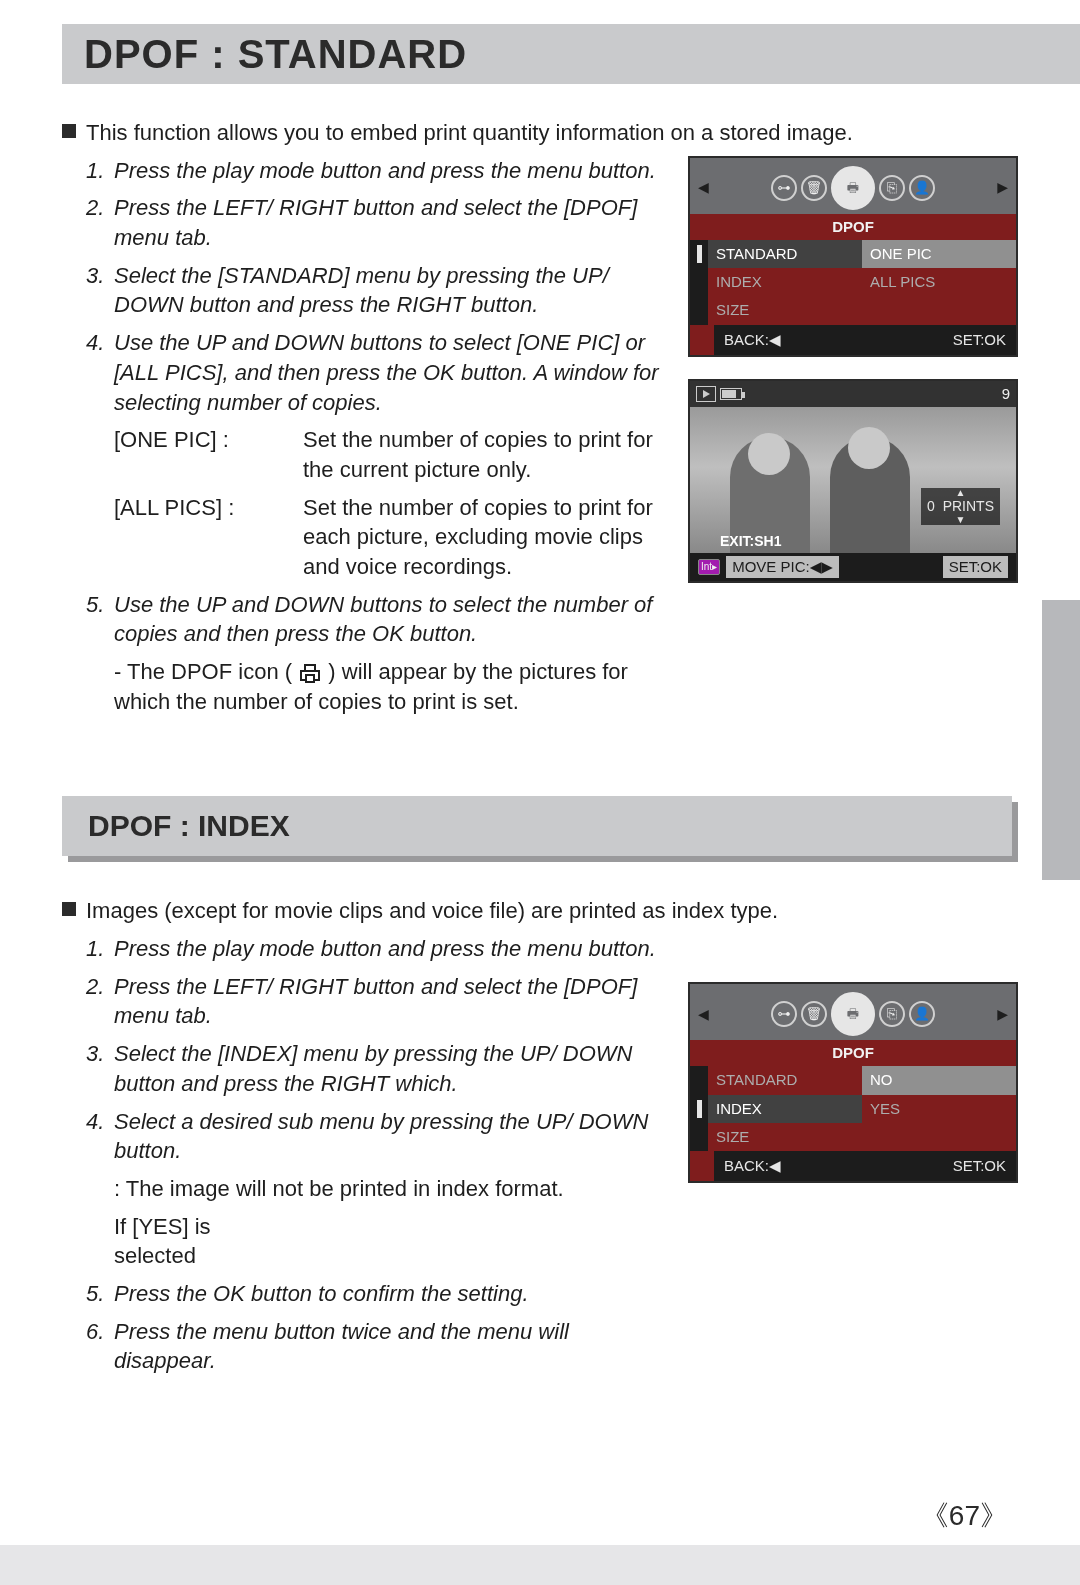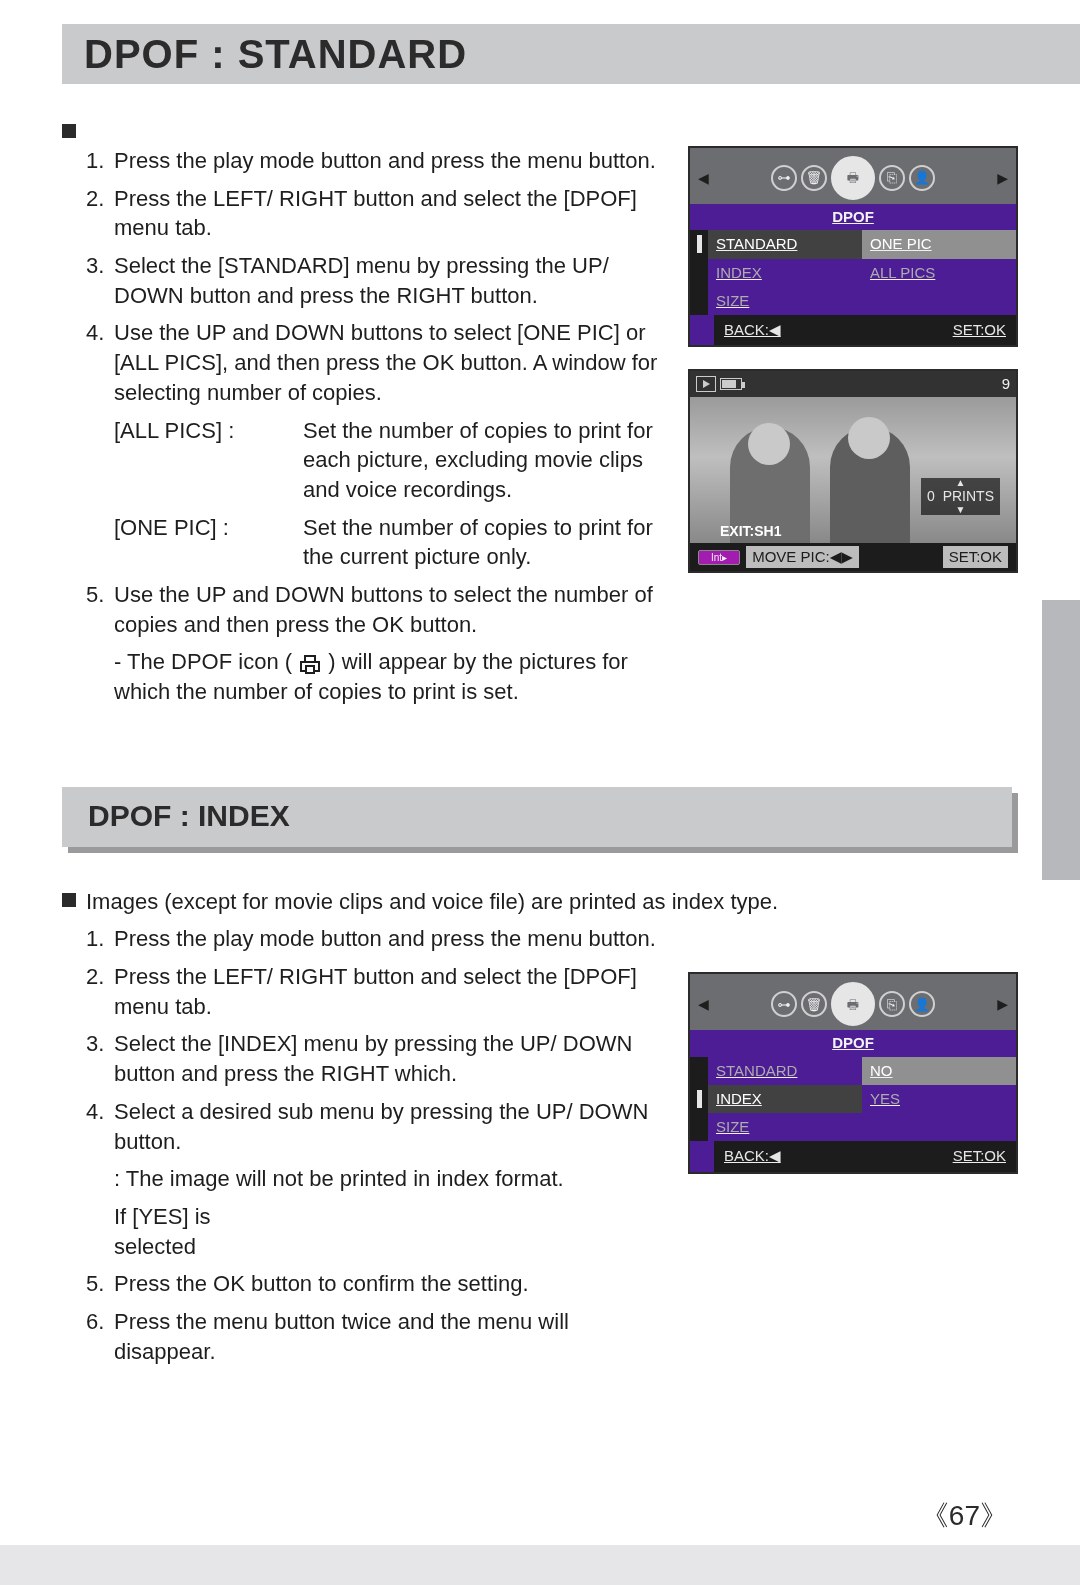--- a/index.html
+++ b/index.html
@@ -47,21 +47,21 @@
 
   .section-pad { padding: 34px 62px 0 62px; }
 
   .intro-line { display: flex; gap: 10px; margin-bottom: 8px; }
   .bullet { display:inline-block; width:14px; height:14px; background:#2b2b2b; margin-top:6px; flex:0 0 14px; }
 
   .two-col { display: flex; align-items: flex-start; }
   .text-col { flex: 1 1 auto; }
   .fig-col { flex: 0 0 330px; margin-left: 14px; display:flex; flex-direction:column; gap:22px; }
 
-  ol.numbered { list-style:none; padding-left: 52px; }
+  ol.numbered { list-style:none; padding-left: 52px; font-style: italic; }
   ol.numbered > li { margin-bottom: 8px; }
   ol.numbered .num { display:inline-block; width:28px; margin-left:-28px; }
 
   .sub-idt { padding-left: 52px; margin-bottom:8px; }
   .def-line { display:flex; gap:6px; }
   .def-label { flex: 0 0 183px; }
   .def-desc  { flex: 1 1 auto; }
 
   .note-line { padding-left:52px; margin-top:4px; }
 
@@ -83,21 +83,21 @@
   .lcd .ticon {
     width:26px; height:26px; border-radius:50%;
     border:2px solid #d0d0d0; display:flex;
     align-items:center; justify-content:center;
     font-size:13px; background:#6c6d70;
   }
   .lcd .ticon.big {
     width:44px; height:44px; background:#e6e6e6; color:#6c6d70;
     border:2px solid #e6e6e6;
   }
-  .lcd .panel { background:#4c1d95;text-decoration:underline; }
+  .lcd .panel { background:#7f1d1d; }
   .lcd .panel-title { text-align:center; font-weight:bold; padding:3px 0; color:#f2f2f2; }
   .lcd .grid { display:grid; grid-template-columns: 18px 1fr 1fr; }
   .lcd .lmark { background:#1c1c1c; display:flex; align-items:center; justify-content:center; }
   .lcd .lmark.on::before { content:""; width:5px; height:18px; background:#e6e6e6; display:block; }
   .lcd .cell { padding:4px 8px; }
   .lcd .cell.sel-l { background:#414141; color:#fff; }
   .lcd .cell.sel-r { background:#909090; color:#fff; }
   .lcd .cell.dim  { color:#adadad; }
   .lcd .footer { display:flex; justify-content:space-between; padding:5px 10px; background:#1c1c1c; color:#e6e6e6;margin-left:24px; }
 
@@ -117,21 +117,21 @@
   .lcd2 .photo .fig { position:absolute; bottom:0; width:80px; height:120px; border-radius:40px 40px 0 0; background:#6e6e6e; }
   .lcd2 .photo .fig.a { left:40px; }
   .lcd2 .photo .fig.b { left:140px; background:#5e5e5e; }
   .lcd2 .photo .head { position:absolute; width:42px; height:42px; border-radius:50%; background:#c9c9c9; }
   .lcd2 .photo .head.a { left:58px; top:26px; }
   .lcd2 .photo .head.b { left:158px; top:20px; }
   .lcd2 .spinner { position:absolute; right:16px; bottom:56px; background:rgba(20,20,20,.7); color:#e6e6e6; padding:1px 6px; font-size:14px; }
   .lcd2 .spinner .arr { font-size:10px; line-height:8px; display:block; text-align:center; }
   .lcd2 .exit { position:absolute; left:30px; bottom:30px; color:#fff; font-size:14px;font-weight:bold; }
   .lcd2 .foot { position:absolute; left:0; right:0; bottom:0; height:28px; background:#1c1c1c; display:flex; align-items:center; gap:6px; padding:0 8px; }
-  .lcd2 .foot .int { background:#a21caf; border:1px solid #888; font-size:10px; padding:0 12px; border-radius:2px; }
+  .lcd2 .foot .int { background:#a21caf; border:1px solid #888; font-size:10px; padding:0 2px; border-radius:2px; }
   .lcd2 .foot .mv { background:#bdbdbd; color:#1c1c1c; padding:1px 6px; }
   .lcd2 .foot .set { margin-left:auto; background:#bdbdbd; color:#1c1c1c; padding:1px 6px; }
 
   .subhdr-wrap {
     margin: 80px 62px 0 62px;
     position: relative;
     height: 66px;
   }
   .subhdr-shadow {
     position:absolute; left:6px; top:6px; right:-0px; bottom:-0px;
@@ -159,41 +159,42 @@
 <div class="thumb-tab"></div>
 <div class="bottom-strip"></div>
 
 <header class="header-band">
   <h1>DPOF : STANDARD</h1>
 </header>
 
 <section class="section-pad">
   <div class="intro-line">
     <span class="bullet"></span>
+    <span>This function allows you to embed print quantity information on a stored image.</span>
   </div>
 
   <div class="two-col">
     <div class="text-col">
       <ol class="numbered">
         <li><span class="num">1.</span><span>Press the play mode button and press the menu button.</span></li>
         <li><span class="num">2.</span><span>Press the LEFT/ RIGHT button and select the [DPOF] menu tab.</span></li>
         <li><span class="num">3.</span><span>Select the [STANDARD] menu by pressing the UP/ DOWN button and press the RIGHT button.</span></li>
         <li><span class="num">4.</span><span>Use the UP and DOWN buttons to select [ONE PIC] or [ALL PICS], and then press the OK button. A window for selecting number of copies.</span></li>
       </ol>
 
       <div class="sub-idt">
         <div class="def-line">
+          <span class="def-label">[ONE PIC] :</span>
+          <span class="def-desc">Set the number of copies to print for the current picture only.</span>
+        </div>
+      </div>
+      <div class="sub-idt">
+        <div class="def-line">
           <span class="def-label">[ALL PICS] :</span>
           <span class="def-desc">Set the number of copies to print for each picture, excluding movie clips and voice recordings.</span>
-        </div>
-      </div>
-      <div class="sub-idt">
-        <div class="def-line">
-          <span class="def-label">[ONE PIC] :</span>
-          <span class="def-desc">Set the number of copies to print for the current picture only.</span>
         </div>
       </div>
 
       <ol class="numbered">
         <li><span class="num">5.</span><span>Use the UP and DOWN buttons to select the number of copies and then press the OK button.</span></li>
       </ol>
 
       <div class="note-line">
         <span>- The DPOF icon (</span>
         <svg class="dpof-icon" width="24" height="20" viewBox="0 0 24 20">

